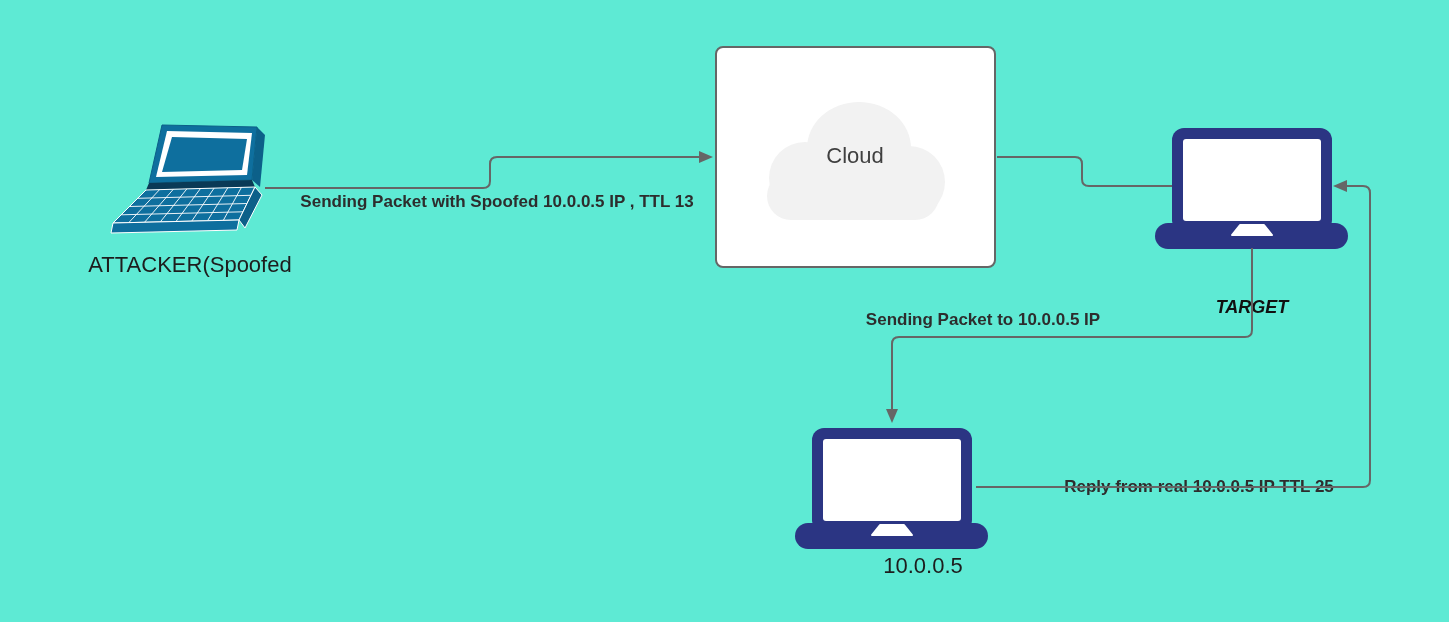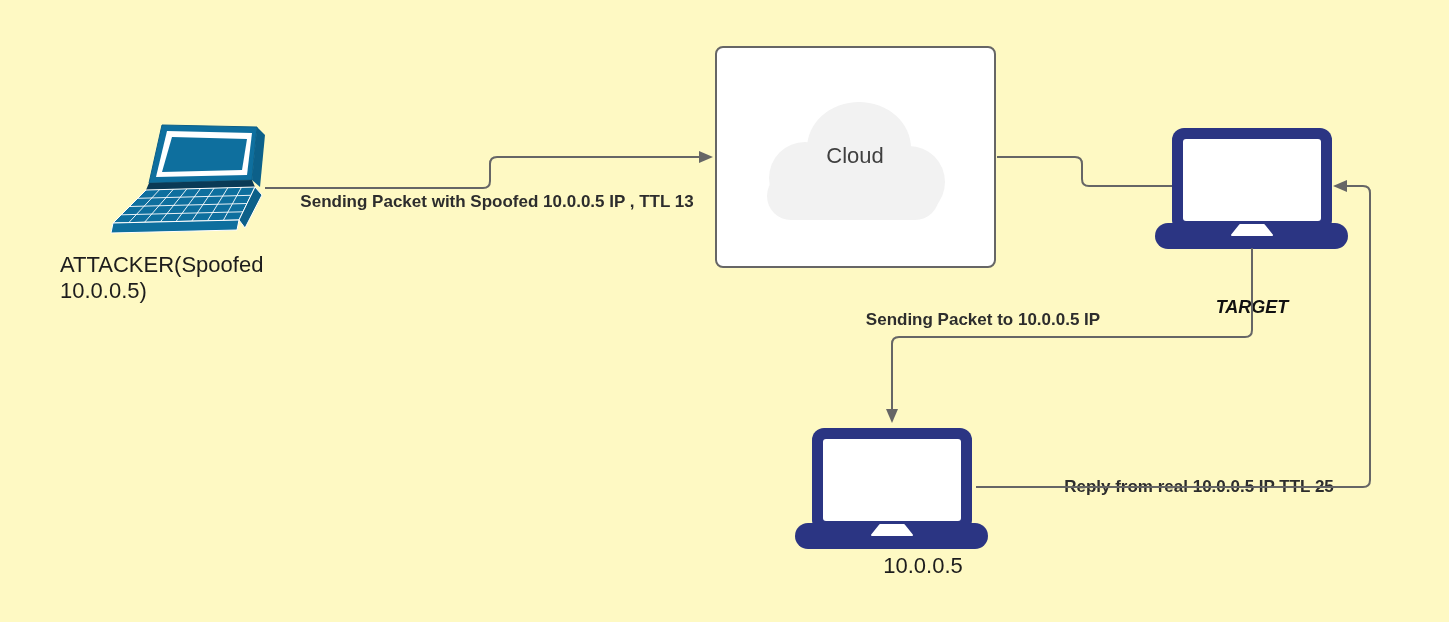--- a/index.html
+++ b/index.html
@@ -1,23 +1,23 @@
 <!DOCTYPE html>
 <html><head>
 <meta charset="utf-8">
 <style>
   html,body{margin:0;padding:0;background:#fff;}
   .canvas{
-    position:relative;width:1449px;height:622px;background:#fef9c3;
+    position:relative;width:1449px;height:622px;background:#5eead4;
     font-family:"Liberation Sans", sans-serif;overflow:hidden;
   }
   .abs{position:absolute;}
   .node-label{
     position:absolute;color:#1d1d1d;font-size:22px;line-height:26px;
-    white-space:nowrap;
+    text-align:center;white-space:nowrap;
   }
   .edge-label{
     position:absolute;color:#2d2d2d;font-size:17px;font-weight:bold;
     white-space:nowrap;transform:translate(-50%,-50%);
   }
   .cloud-box{
     position:absolute;left:715px;top:46px;width:281px;height:222px;
     background:#ffffff;border:2px solid #666666;border-radius:8px;box-sizing:border-box;
   }
   .cloud-label{
@@ -59,21 +59,20 @@
     <path d="M32.8,78.3 L146,75.3 M24.5,86.5 L142,83.5 M16.3,94.8 L138,91.8
              M54.6,69.6 L23.8,102.6 M68.3,69.3 L39.5,102.3 M81.9,68.9 L55.3,101.9
              M95.5,68.5 L71,101.5 M109.1,68.1 L86.8,101.1 M122.8,67.8 L102.5,100.8
              M136.4,67.4 L118.3,100.4" stroke="#ffffff" stroke-width="1" fill="none" opacity="0.9"></path>
     <polygon points="8,103 134,100 132,110 6,113" fill="#0e6f9e" stroke="#ffffff" stroke-width="1"></polygon>
     <polygon points="134,100 150,67 157,75 140,108" fill="#0c6089" stroke="#ffffff" stroke-width="1"></polygon>
   </svg>
 
   <div class="node-label z3" style="left:60px;top:252px;width:260px;">
     <div>ATTACKER(Spoofed</div>
-    <div>10.0.0.5)</div>
   </div>
 
   <svg class="abs z4" style="left:1152px;top:126px;" width="200" height="125" viewBox="0 0 200 125">
     <rect x="20" y="2" width="160" height="104" rx="12" fill="#2b3583"></rect>
     <rect x="31" y="13" width="138" height="82" rx="3" fill="#ffffff"></rect>
     <rect x="3" y="97" width="193" height="26" rx="13" fill="#2b3583"></rect>
     <polygon points="88,99 112,99 120,109 80,109" fill="#ffffff" stroke="#ffffff" stroke-width="2" stroke-linejoin="round"></polygon>
   </svg>
   <div class="target-label z3">TARGET</div>
 

